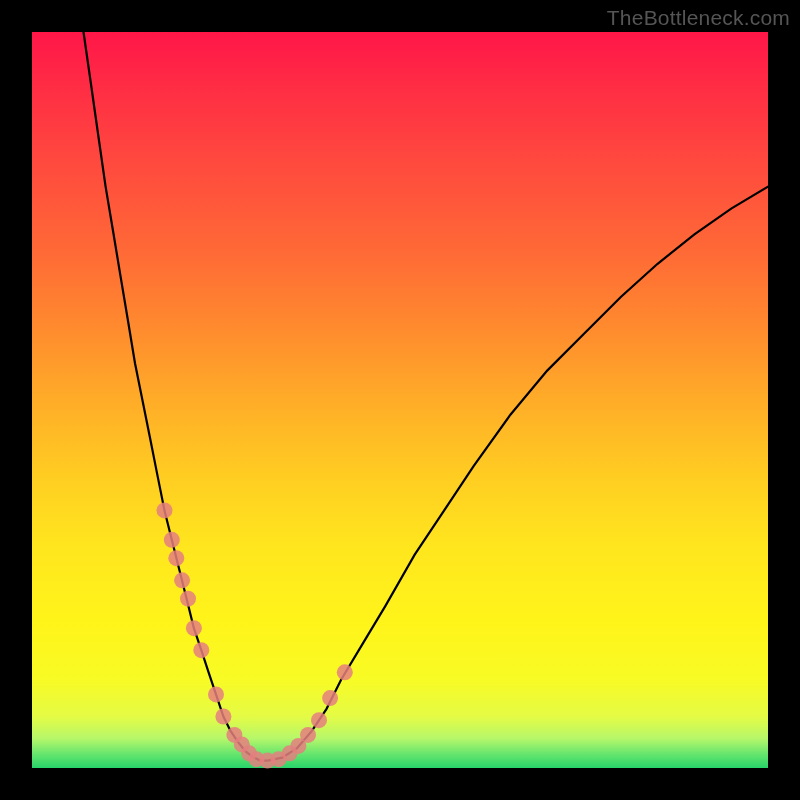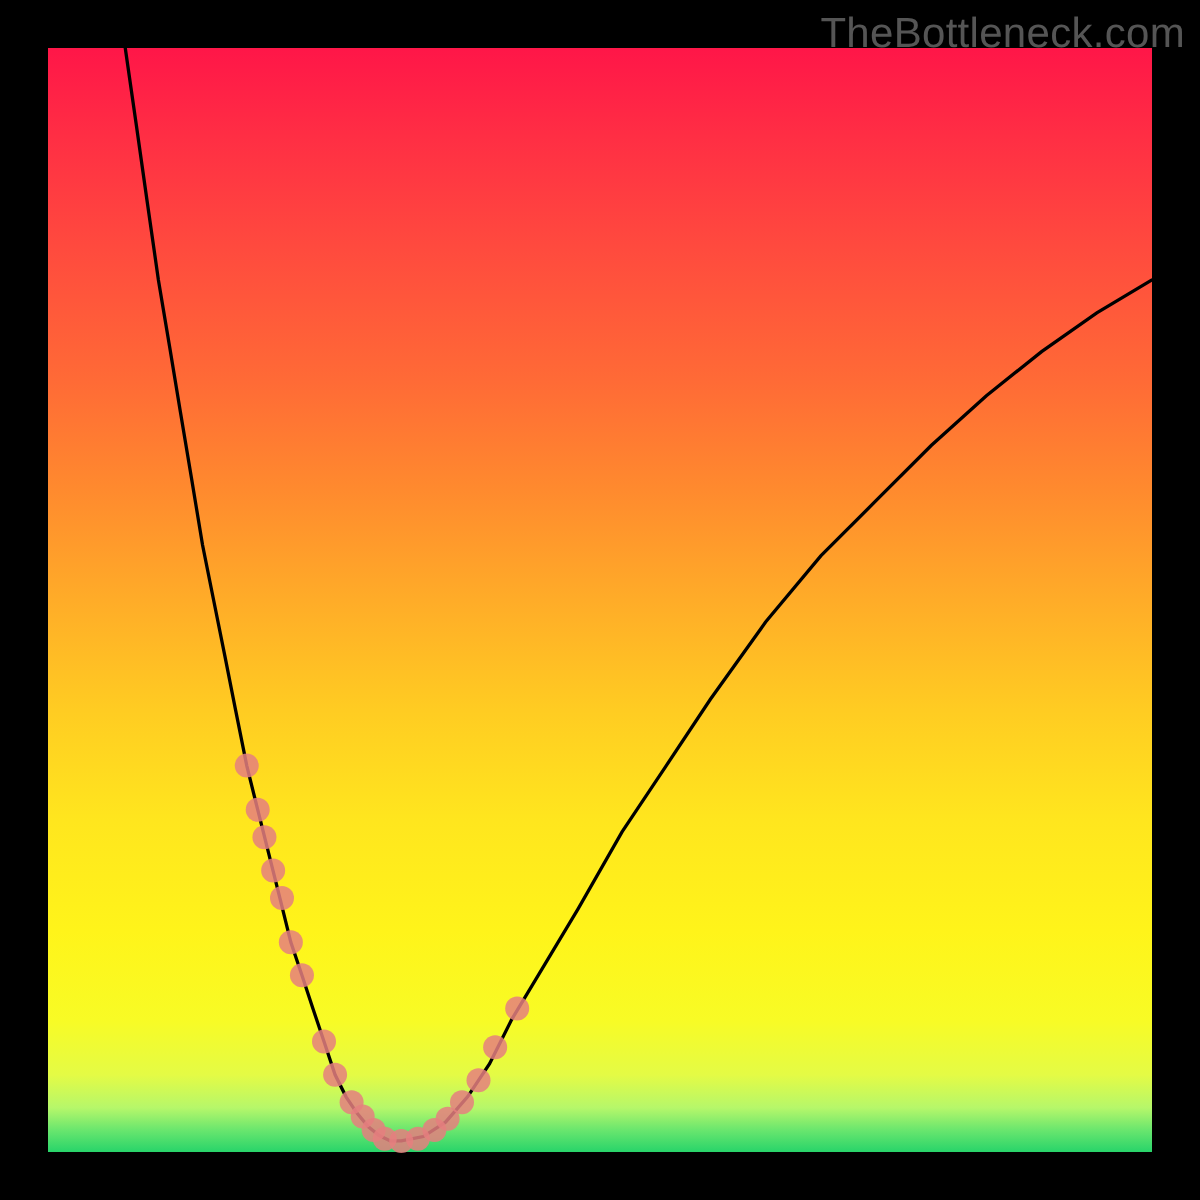--- a/index.html
+++ b/index.html
@@ -41,21 +41,21 @@
       #b6f76a 96%,
       #6ae66e 98%,
       #28d46a 100%
     );
   }
   .watermark {
     position: absolute;
     top: 6px;
     right: 10px;
     color: #555;
-    font-size: 28px;
+    font-size: 21px;
     font-weight: 500;
     letter-spacing: 0.2px;
   }
   svg.curve {
     position: absolute;
     left: 0;
     top: 0;
     width: 736px;
     height: 736px;
     overflow: visible;

